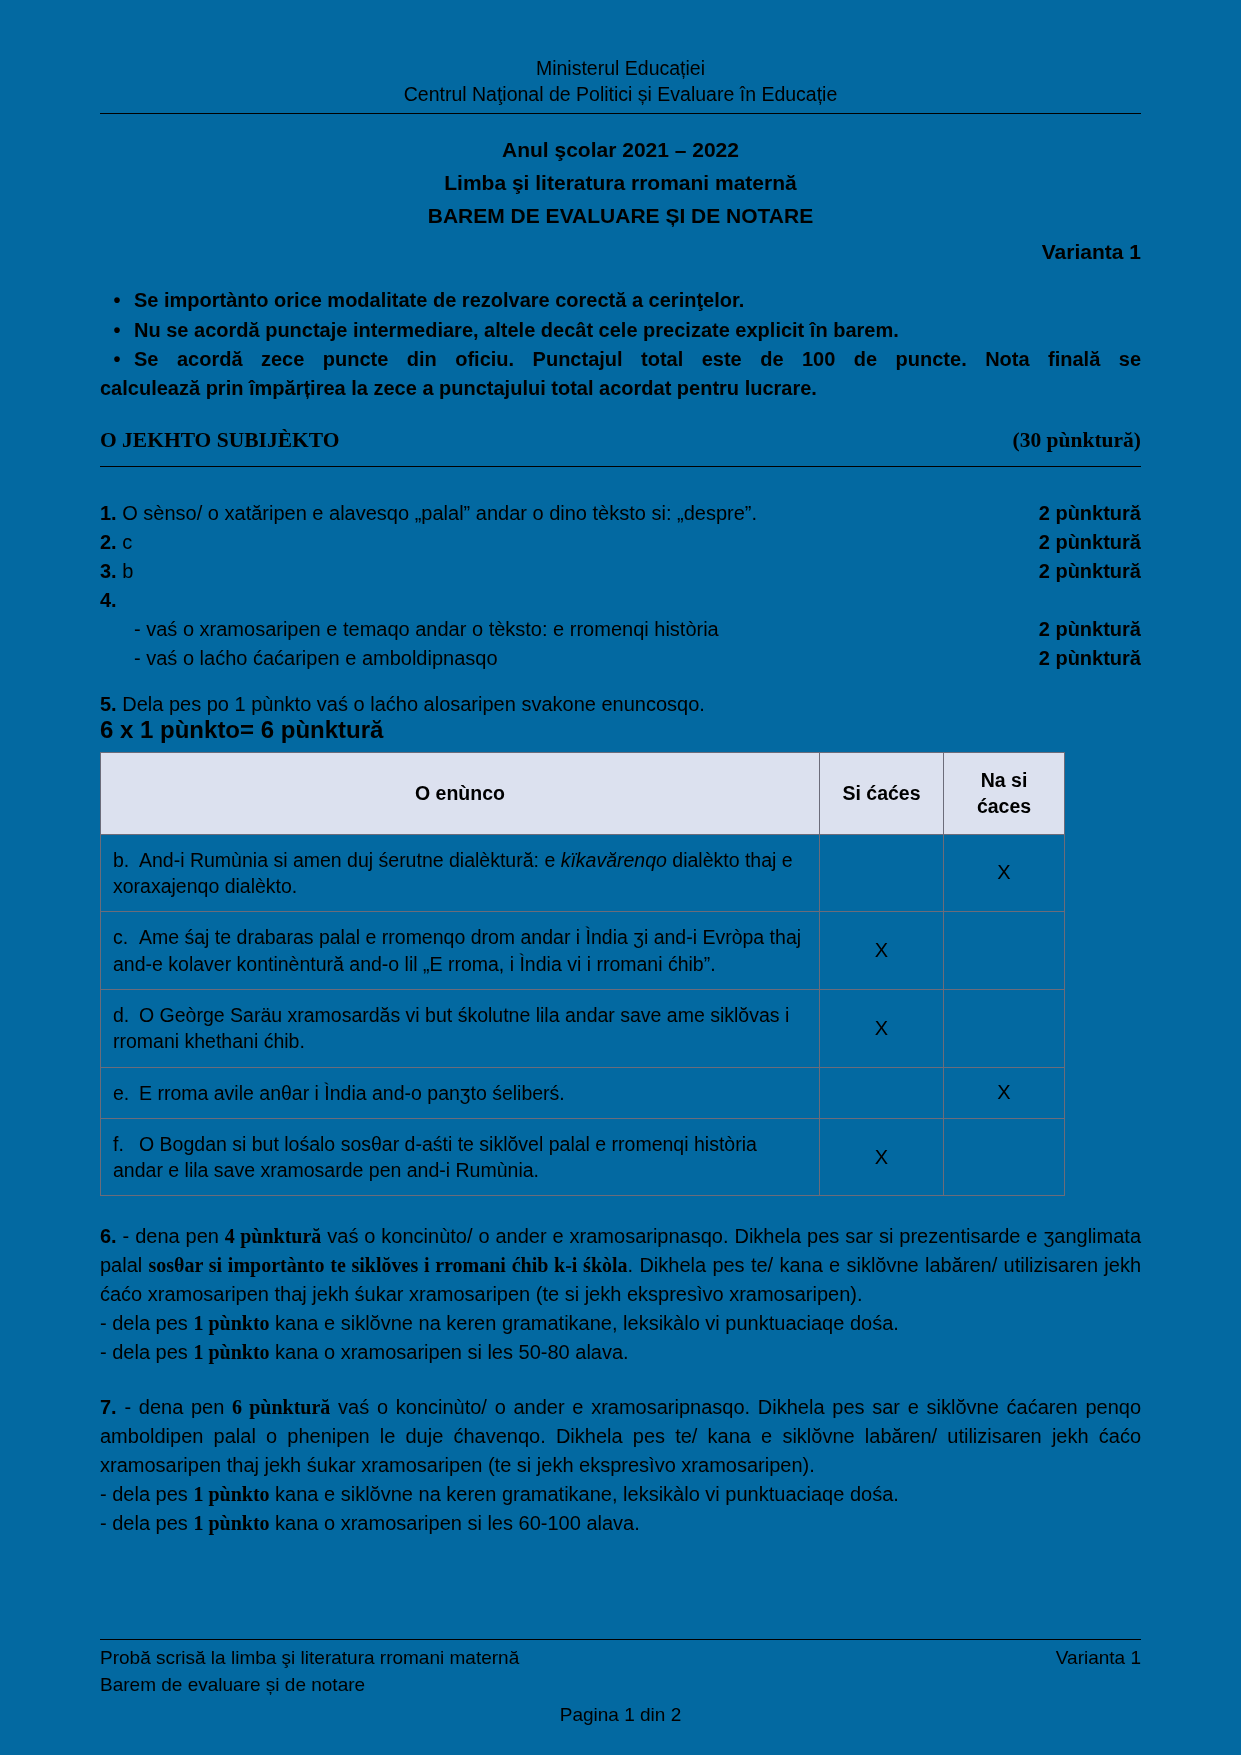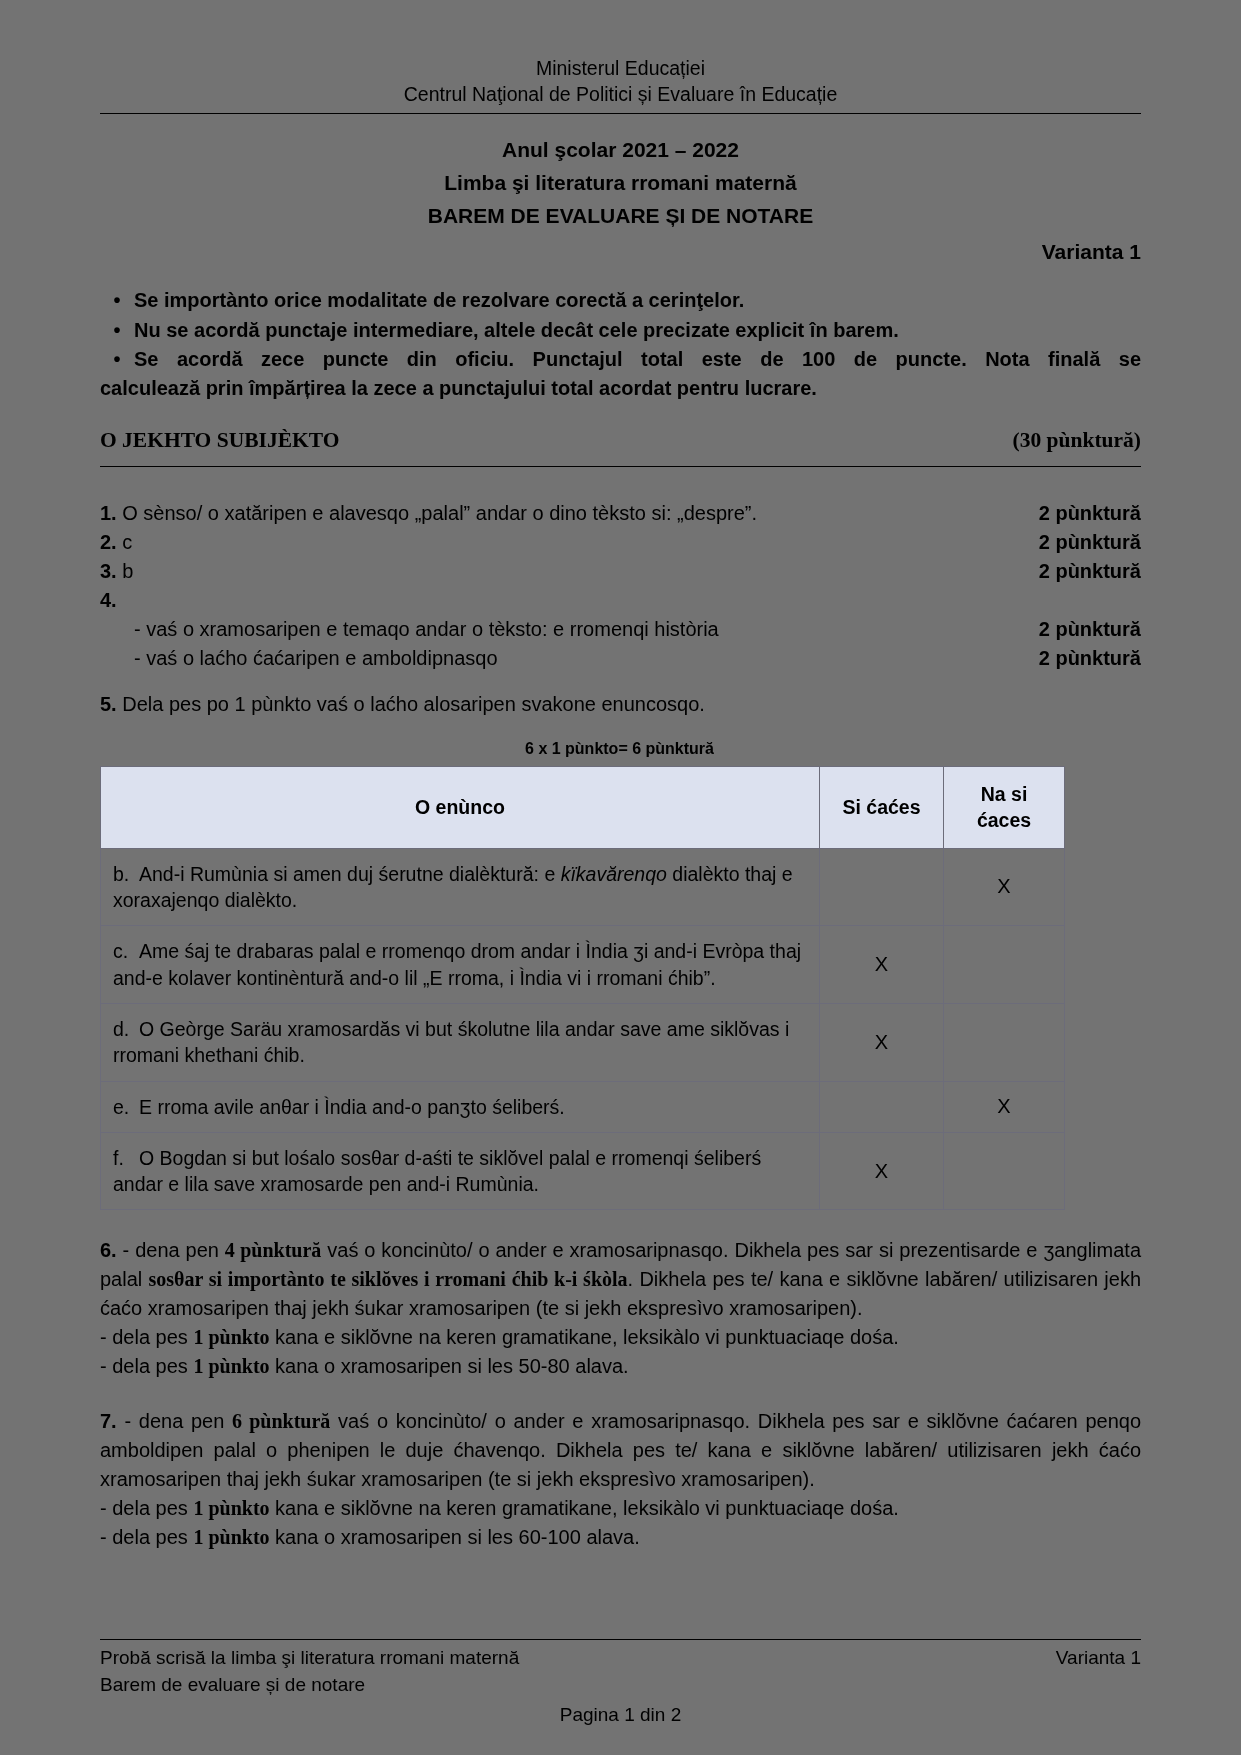--- a/index.html
+++ b/index.html
@@ -10,21 +10,21 @@
   body {
     font-family: "Liberation Sans", sans-serif;
     color: #000000;
   }
   .page {
     width: 1241px;
     height: 1755px;
     box-sizing: border-box;
     padding: 56px 100px 0 100px;
     position: relative;
-    background: #737373;
+    background: #0369a1;
     overflow: hidden;
   }
 
   
   .doc-header {
     text-align: center;
     font-size: 19.5px;
     line-height: 1.32;
   }
   .doc-header .line { white-space: nowrap; }
@@ -118,24 +118,24 @@
   }
   .ans-row .num { font-weight: bold; }
   .sub-ans { margin-left: 34px; }
 
   .q5-line {
     margin-top: 20px;
     font-size: 20px;
   }
   .q5-line .num { font-weight: bold; }
   .q5-total {
-    text-align: center;
-    font-weight: bold;
-    font-size: 16px;
-    margin-top: 24px;
+    text-align: left;
+    font-weight: bold;
+    font-size: 24px;
+    margin-top: 0;
     padding-right: 2px;
   }
 
   
   table.grid {
     border-collapse: collapse;
     width: 925px;
     margin-top: 8px;
     table-layout: fixed;
     border-radius: 27px;
@@ -307,21 +307,21 @@
           <td class="stmt"><span class="lbl">d.</span><span>O Geòrge Saräu xramosardăs vi but śkolutne lila andar save ame siklŏvas i rromani khethani ćhib.</span></td>
           <td class="mark">X</td>
           <td class="mark"></td>
         </tr>
         <tr>
           <td class="stmt"><span class="lbl">e.</span><span>E rroma avile anθar i Ìndia and-o panʒto śeliberś.</span></td>
           <td class="mark"></td>
           <td class="mark">X</td>
         </tr>
         <tr>
-          <td class="stmt"><span class="lbl">f.</span><span>O Bogdan si but lośalo sosθar d-aśti te siklŏvel palal e rromenqi śeliberś andar e lila save xramosarde pen and-i Rumùnia.</span></td>
+          <td class="stmt"><span class="lbl">f.</span><span>O Bogdan si but lośalo sosθar d-aśti te siklŏvel palal e rromenqi història andar e lila save xramosarde pen and-i Rumùnia.</span></td>
           <td class="mark">X</td>
           <td class="mark"></td>
         </tr>
       </tbody>
   </table>
 
   <div class="item">
     <p><span class="num">6.</span><span> - dena pen </span><b>4 pùnktură</b><span> vaś o koncinùto/ o ander e xramosaripnasqo. Dikhela pes sar si prezentisarde e ʒanglimata palal </span><b>sosθar si importànto te siklŏves  i rromani ćhib k-i śkòla</b><span>. Dikhela pes te/ kana e siklŏvne labăren/ utilizisaren jekh ćaćo xramosaripen  thaj jekh śukar xramosaripen (te si jekh ekspresìvo xramosaripen).</span></p>
     <p class="dash-line"><span>- dela pes </span><b>1 pùnkto</b><span> kana e siklŏvne na keren gramatikane, leksikàlo vi punktuaciaqe dośa.</span></p>
     <p class="dash-line"><span>- dela pes </span><b>1 pùnkto</b><span> kana o xramosaripen si les 50-80 alava.</span></p>

